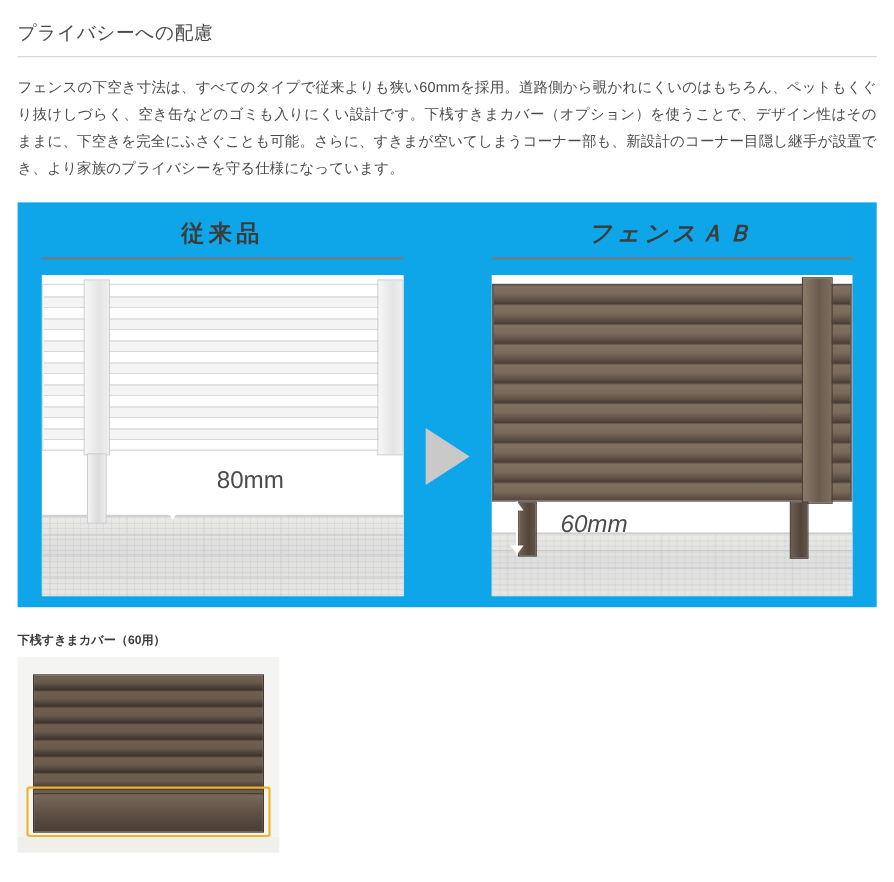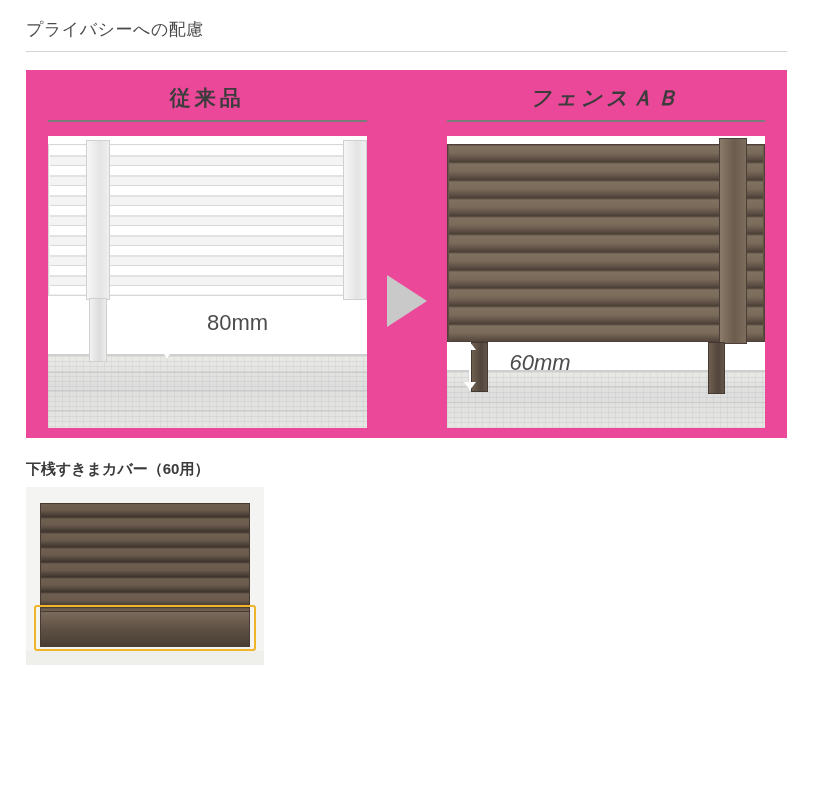--- a/index.html
+++ b/index.html
@@ -13,21 +13,21 @@
     font-family: "Liberation Sans", sans-serif;
     color: #3a3a3a;
     position: relative;
     overflow: hidden;
   }
   .page {
     position: relative;
     width: 813px;
     height: 802px;
     box-sizing: border-box;
-    padding: 0 26px;
+    padding: 0 16px;
   }
 
   
   .section-title {
     font-size: 17px;
     color: #4a4a4a;
     letter-spacing: 0.5px;
     padding-top: 18px;
     padding-bottom: 10px;
     border-bottom: 1px solid #d3d3d3;
@@ -43,21 +43,21 @@
     margin: 16px 0 0 0;
     letter-spacing: 0.1px;
     text-align: justify;
   }
 
   
   .compare {
     position: relative;
     margin-top: 18px;
     height: 368px;
-    background: #ec4899;
+    background: #0ea5e9;
     display: flex;
     align-items: stretch;
   }
   .compare-col {
     position: relative;
     flex: 1 1 0;
     padding: 14px 22px 18px 22px;
     box-sizing: border-box;
   }
   .compare-col.left { padding-right: 40px; }
@@ -229,21 +229,21 @@
     left: 14px;
     font-size: 22px;
     color: #4c4c4c;
     white-space: nowrap;
     font-family: "Liberation Sans", sans-serif;
     margin-left: 27px;
   }
 
   
   .sub-title {
-    font-size: 15px;
+    font-size: 11px;
     font-weight: bold;
     color: #3a3a3a;
     margin: 22px 0 8px 0;
   }
   .sub-row {
     display: flex;
     align-items: flex-start;
     gap: 22px;
   }
   .sub-photo {
@@ -300,20 +300,21 @@
     padding-top: 2px;
   }
 </style>
 </head>
 <body>
 
 <div class="page">
 
   <h2 class="section-title">プライバシーへの配慮</h2>
 
+  <p class="intro">フェンスの下空き寸法は、すべてのタイプで従来よりも狭い60mmを採用。道路側から覗かれにくいのはもちろん、ペットもくぐり抜けしづらく、空き缶などのゴミも入りにくい設計です。下桟すきまカバー（オプション）を使うことで、デザイン性はそのままに、下空きを完全にふさぐことも可能。さらに、すきまが空いてしまうコーナー部も、新設計のコーナー目隠し継手が設置でき、より家族のプライバシーを守る仕様になっています。</p>
 
   <div class="compare">
 
     <div class="compare-col left">
       <div class="compare-label">従来品</div>
       <div class="scene old">
         <div class="fence-white">
           <div class="slats-white"></div>
         </div>
         <div class="post-white" style="left:38px;"></div>

